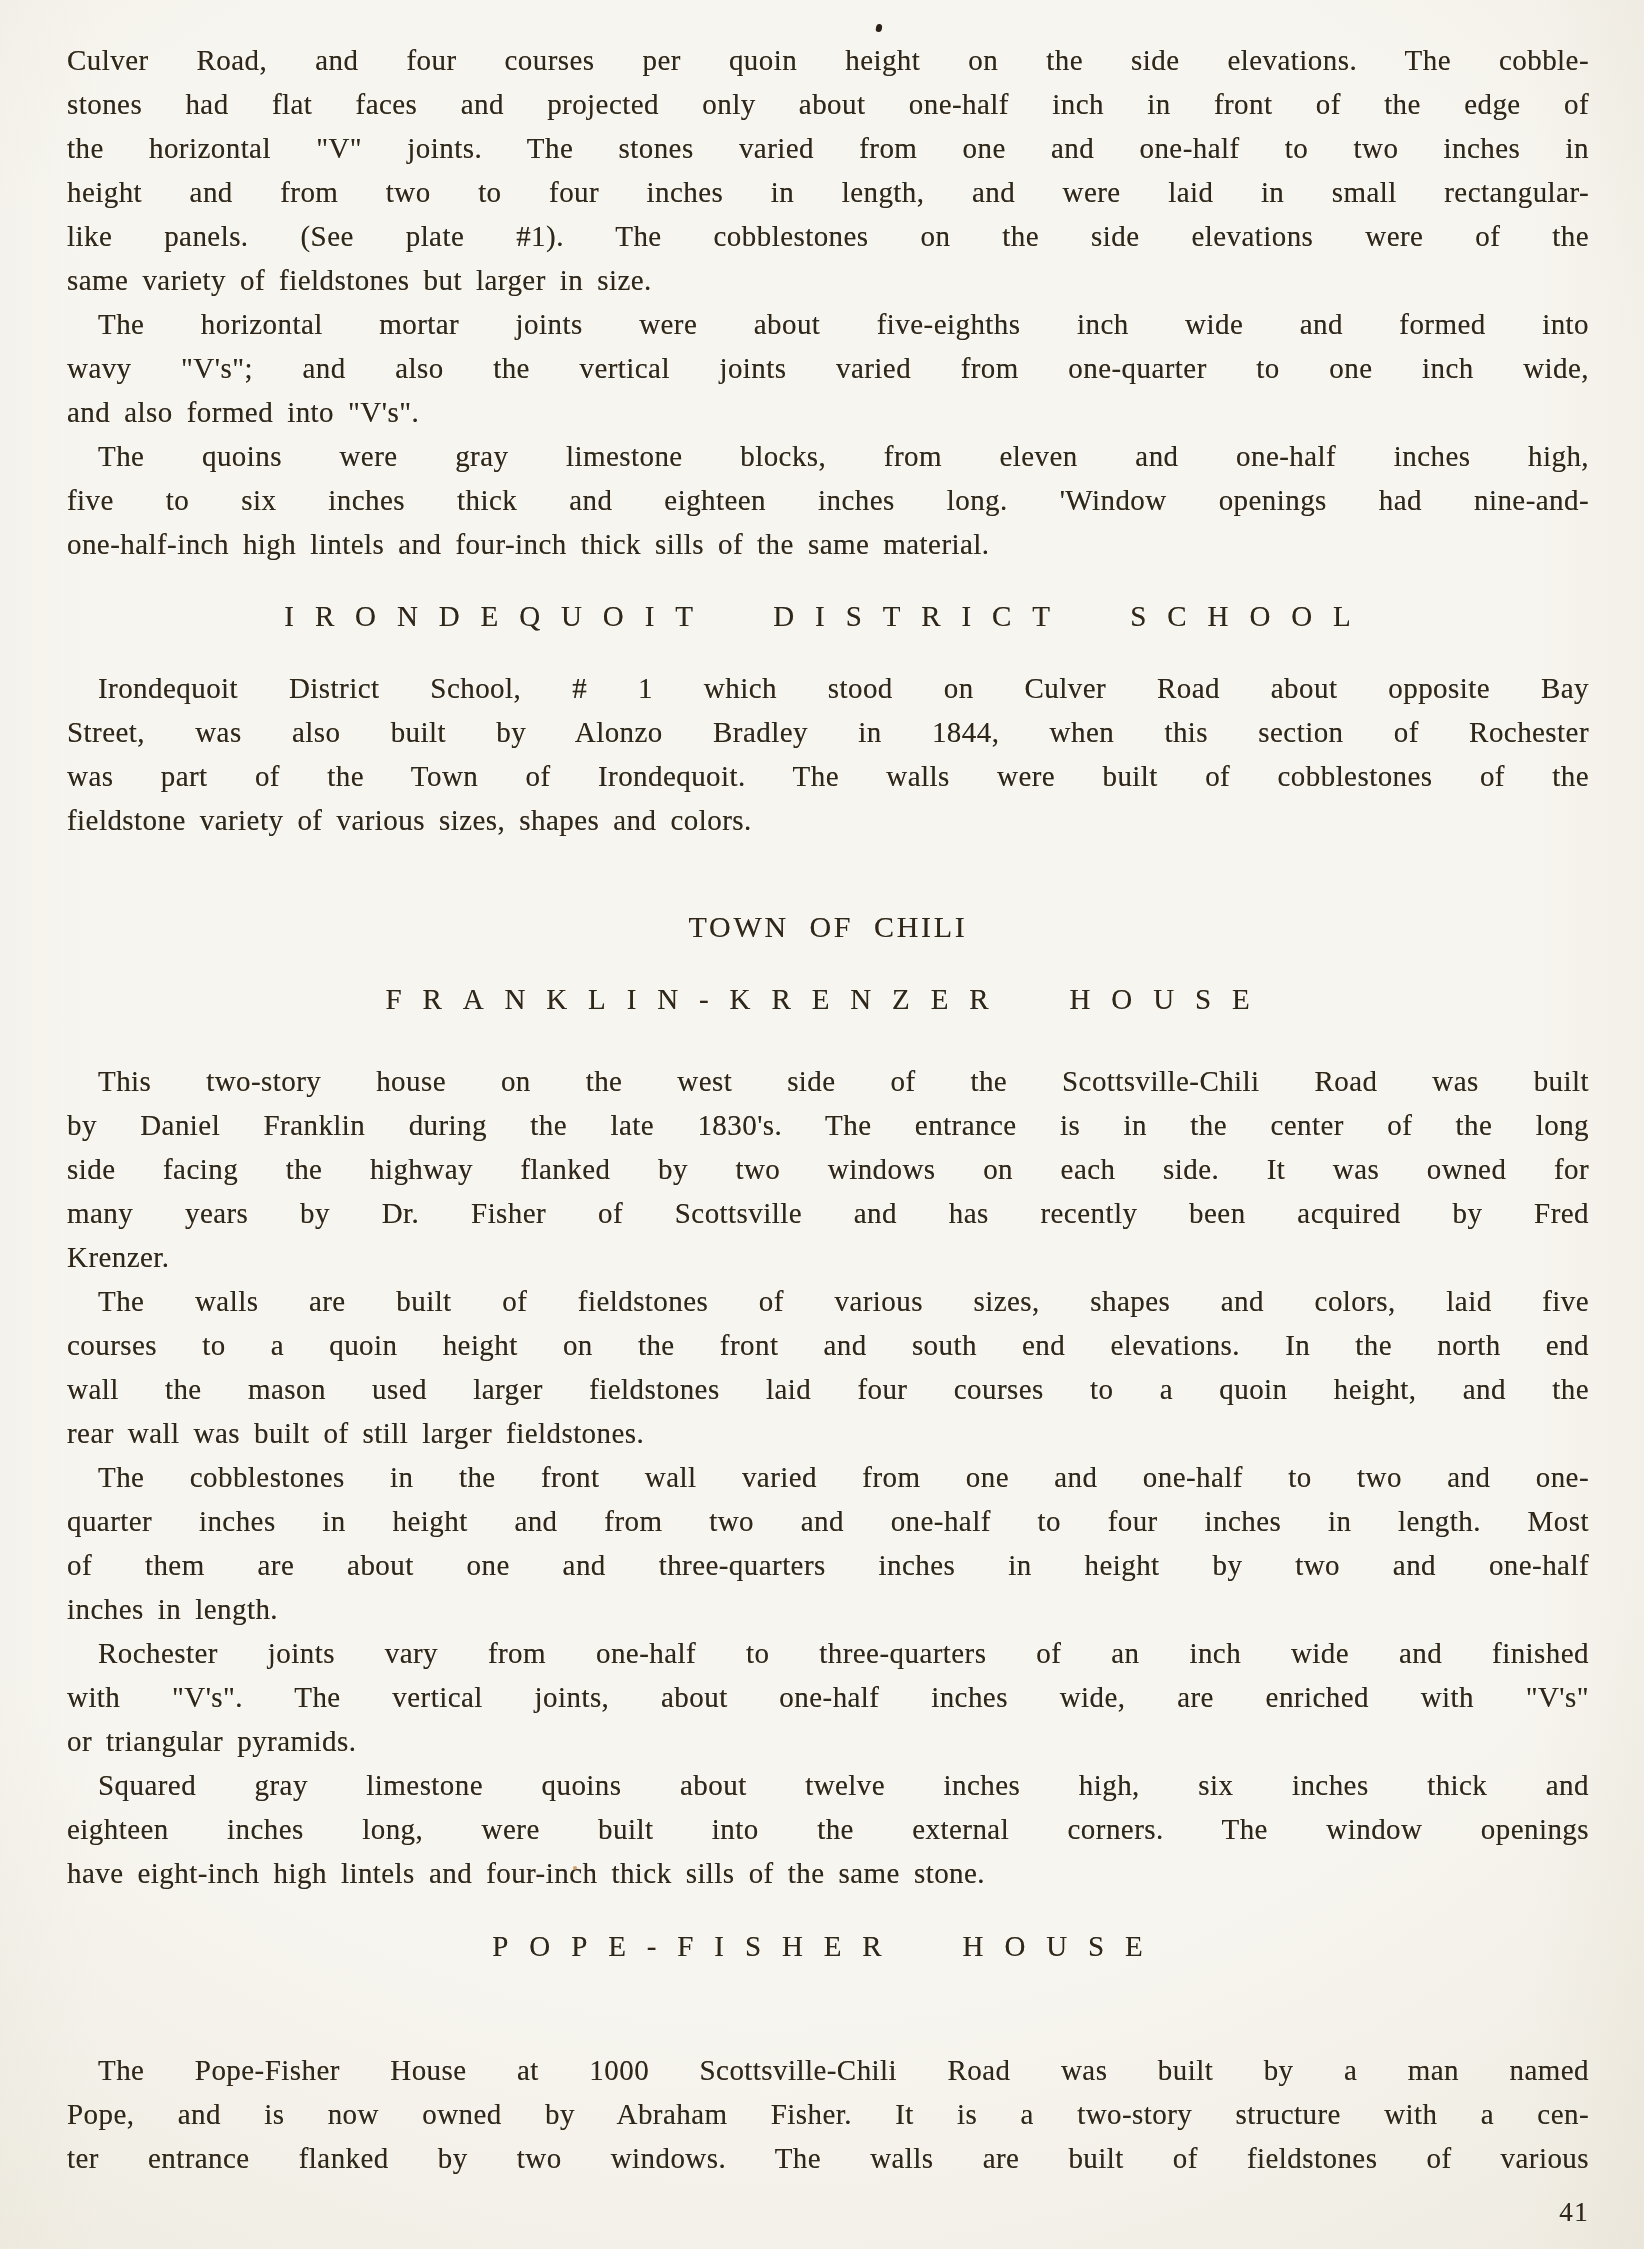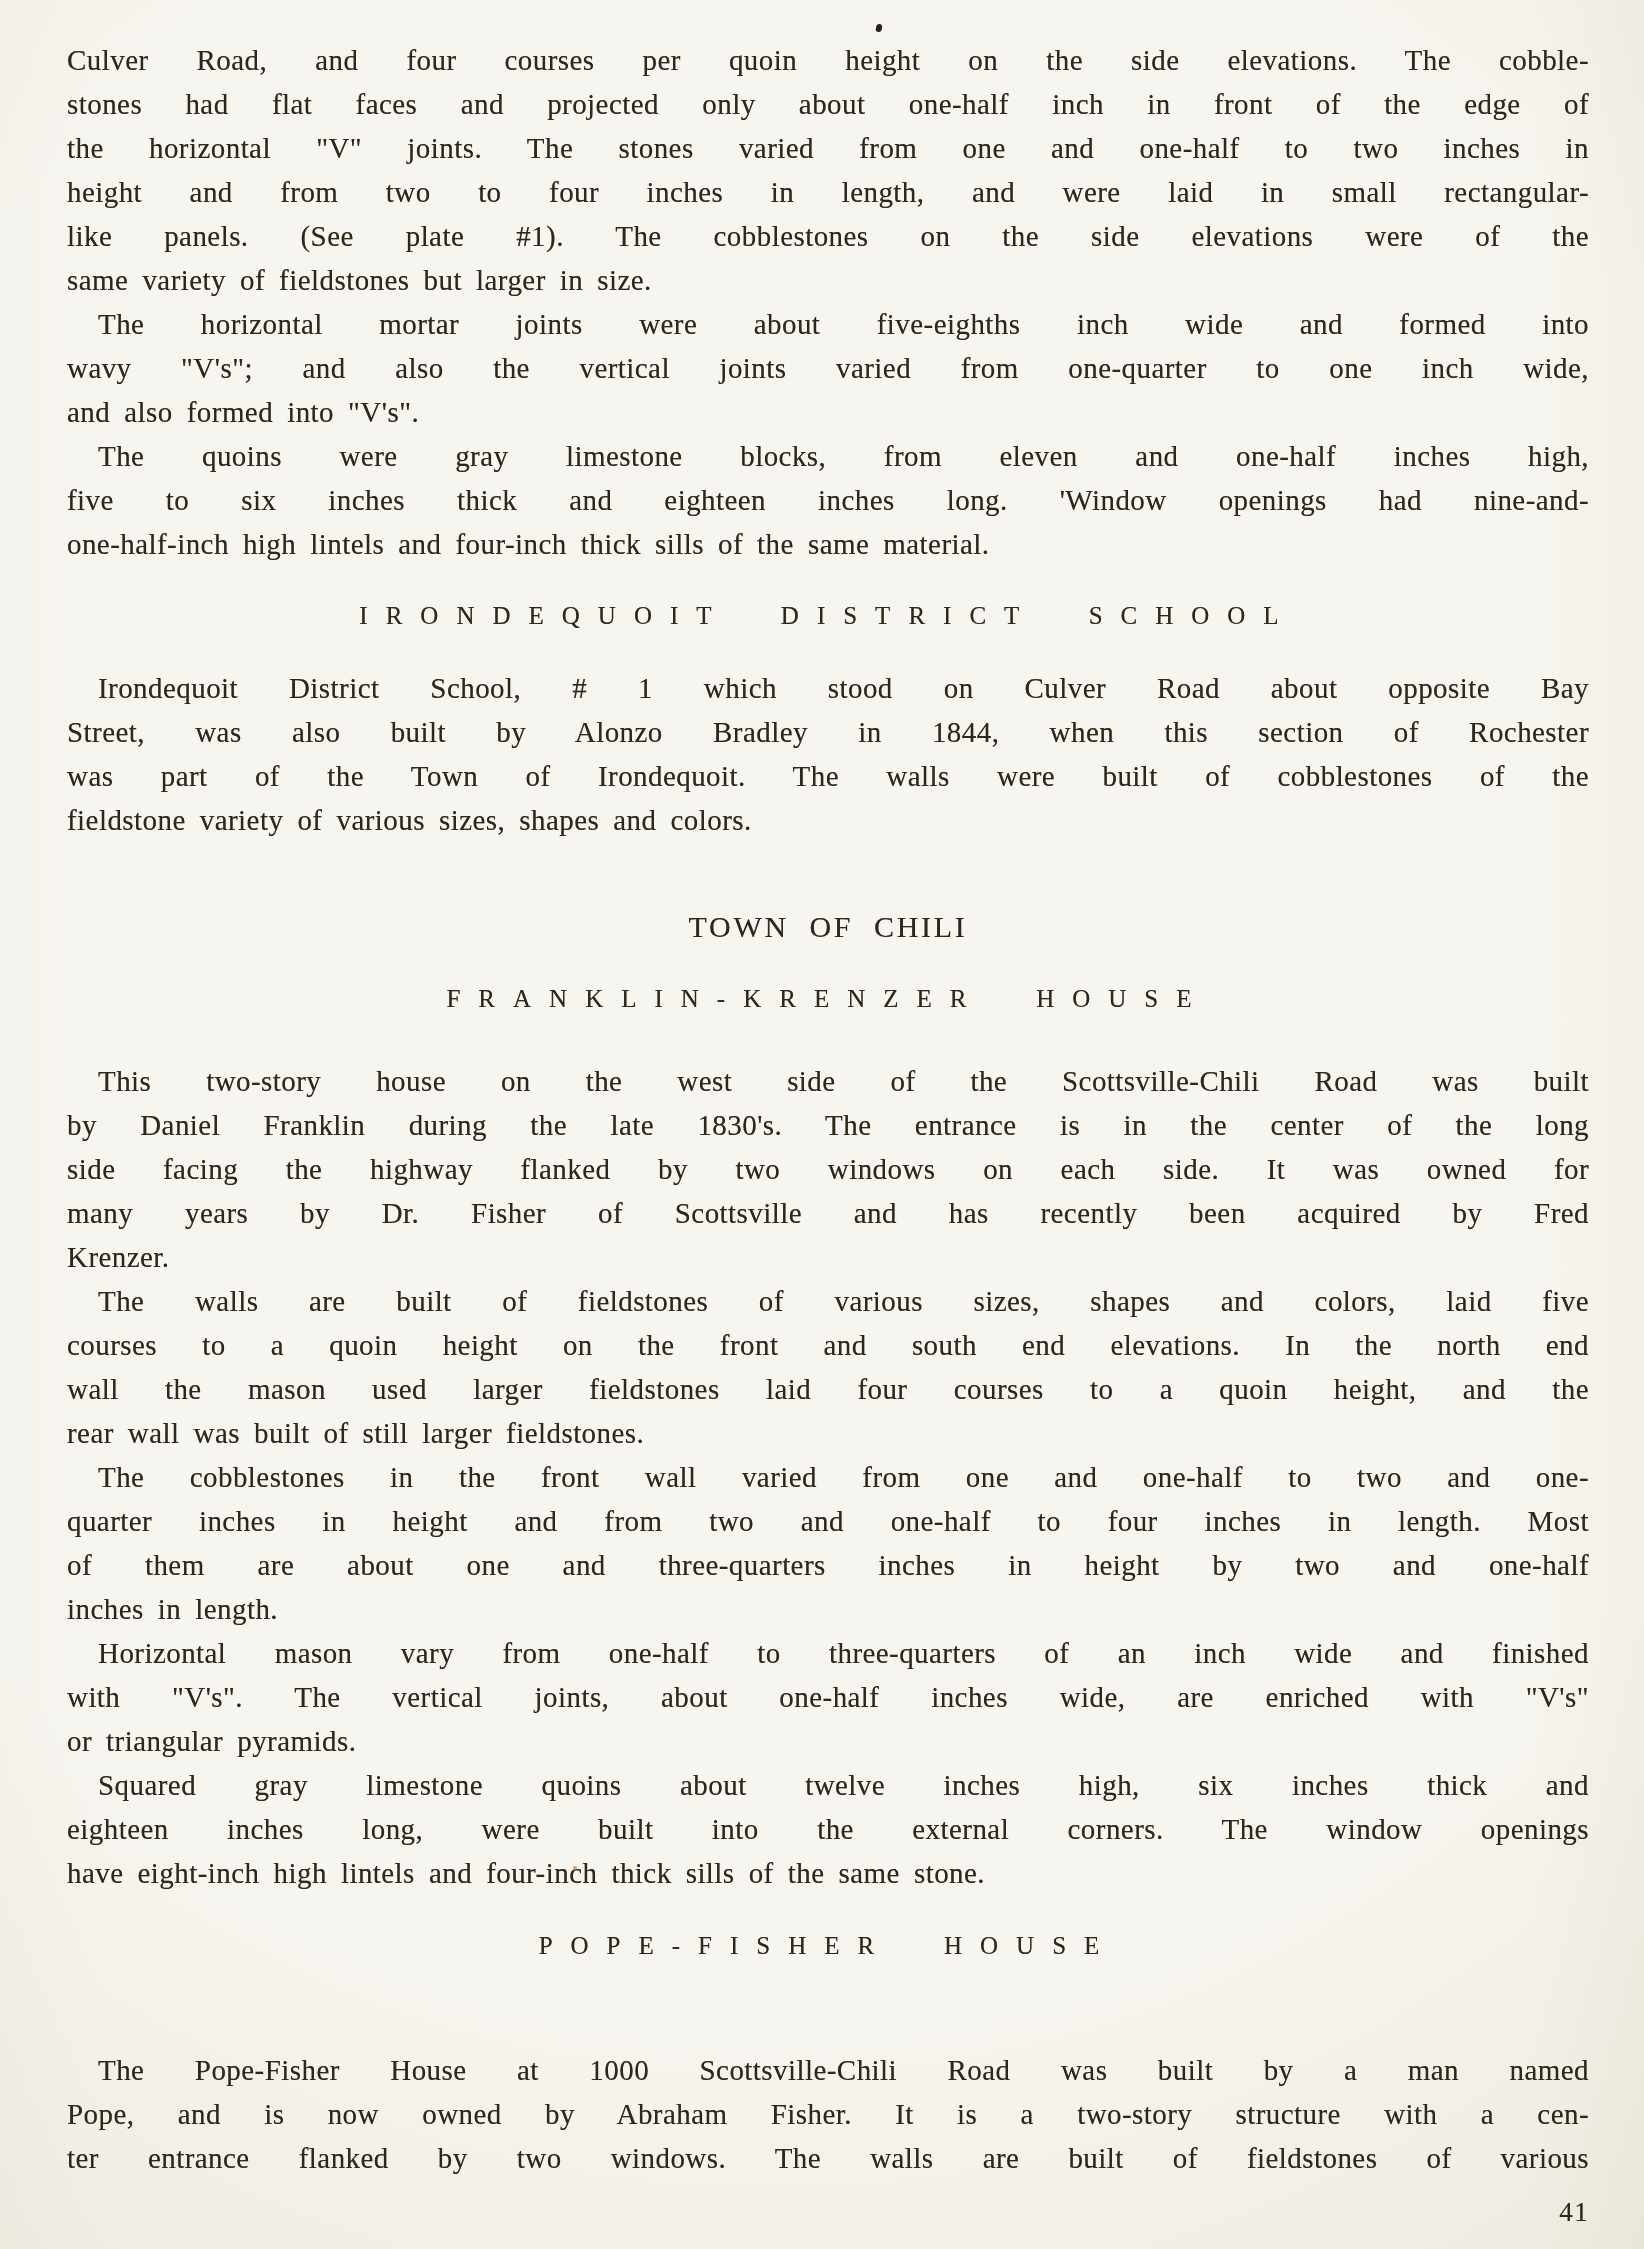--- a/index.html
+++ b/index.html
@@ -28,21 +28,21 @@
     line-height: 44px;
     text-align: justify;
     text-align-last: justify;
     word-spacing: 0.22em;
     letter-spacing: 0.015em;
   }
   .line.last { text-align-last: left; }
   .ind .line:first-child { text-indent: 31px; }
   .head {
     text-align: center;
-    font-size: 25px;
+    font-size: 29px;
     line-height: 44px;
     font-weight: normal;
     letter-spacing: 0.72em;
     word-spacing: 1.1em;
     white-space: nowrap;
     margin: 28px 0;
   }
   .head.small {
     font-size: 30px;
     letter-spacing: 0.09em;
@@ -137,21 +137,21 @@
   </div>
 
   <div class="para ind">
     <div class="line">The cobblestones in the front wall varied from one and one-half to two and one-</div>
     <div class="line">quarter inches in height and from two and one-half to four inches in length. Most</div>
     <div class="line">of them are about one and three-quarters inches in height by two and one-half</div>
     <div class="line last">inches in length.</div>
   </div>
 
   <div class="para ind">
-    <div class="line">Horizontal mason vary from one-half to three-quarters of an inch wide and finished</div>
+    <div class="line">Rochester joints vary from one-half to three-quarters of an inch wide and finished</div>
     <div class="line">with "V's". The vertical joints, about one-half inches wide, are enriched with "V's"</div>
     <div class="line last">or triangular pyramids.</div>
   </div>
 
   <div class="para ind">
     <div class="line">Squared gray limestone quoins about twelve inches high, six inches thick and</div>
     <div class="line">eighteen inches long, were built into the external corners. The window openings</div>
     <div class="line last">have eight-inch high lintels and four-inch thick sills of the same stone.</div>
   </div>
 

